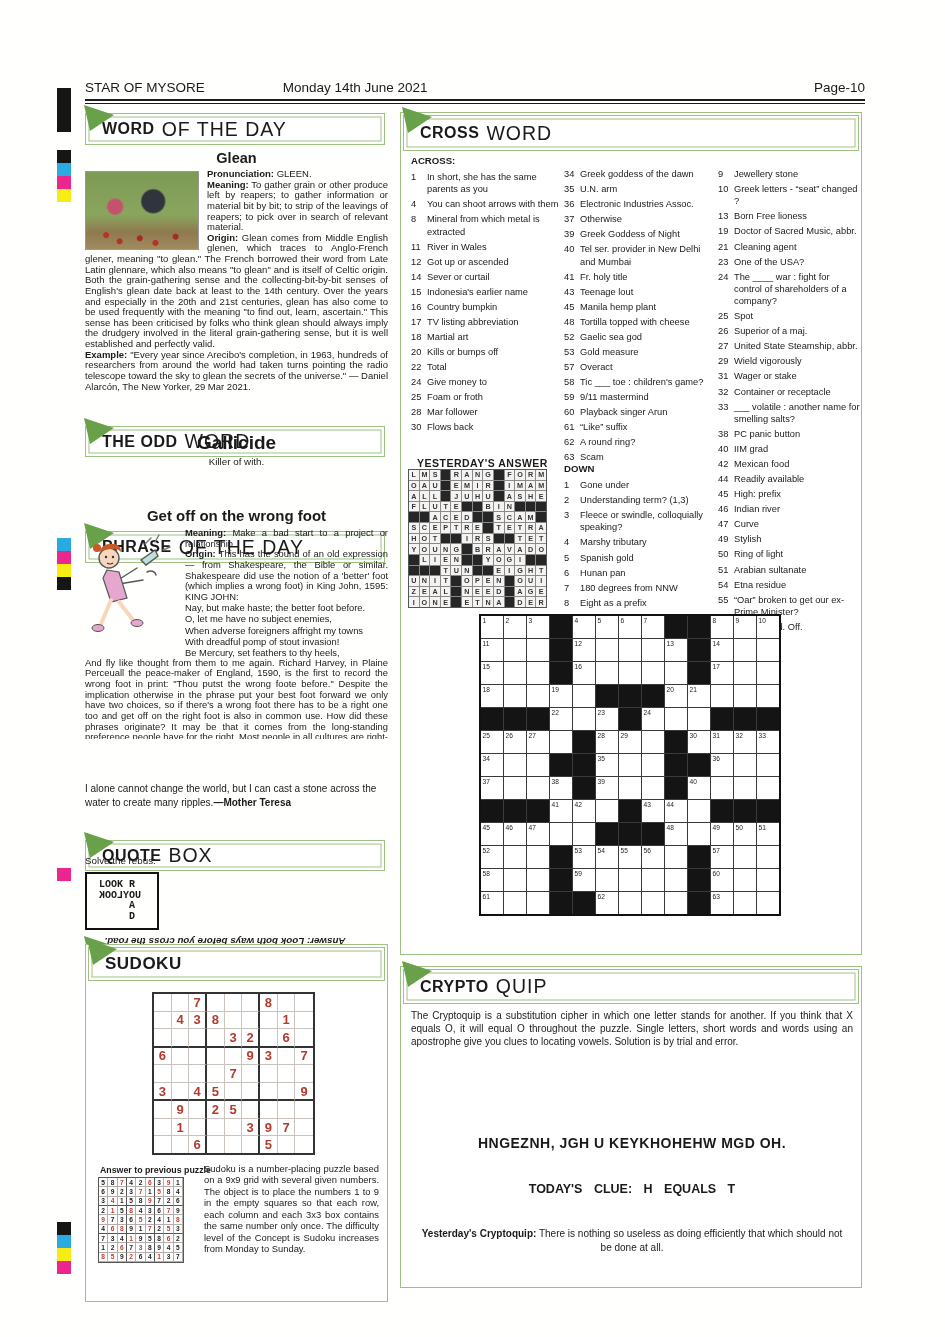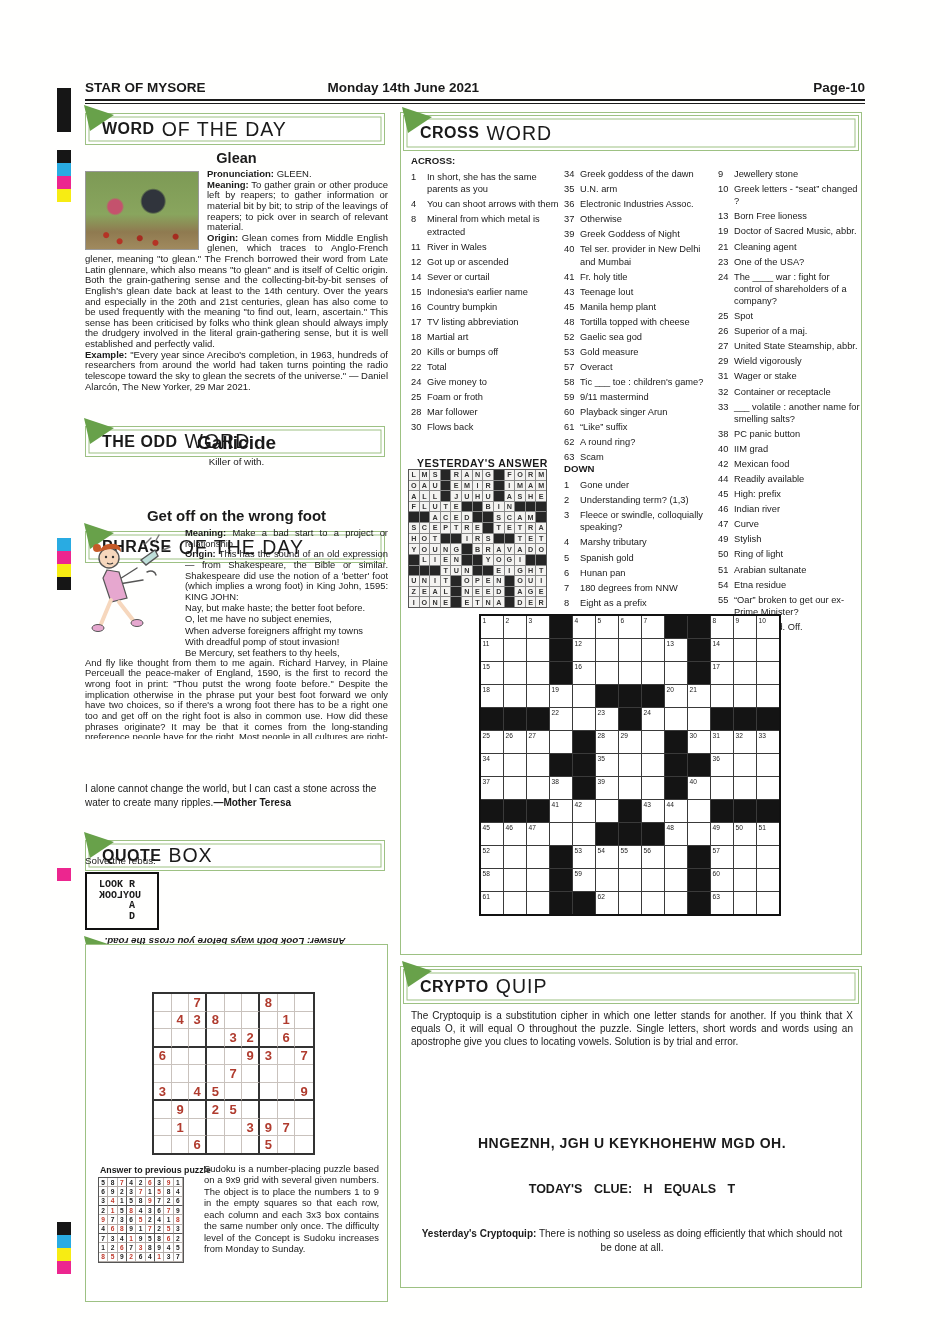--- a/index.html
+++ b/index.html
@@ -1,19 +1,19 @@
 <!DOCTYPE html>
 <html><head>
 <meta charset="utf-8">
 <style>
   html,body{margin:0;padding:0;background:#ffffff;}
   .page{position:relative;width:945px;height:1337px;background:#fffffe;font-family:"Liberation Sans",sans-serif;color:#1a1a1a;overflow:hidden;}
   .abs{position:absolute;box-sizing:border-box;}
   
-  .masthead{left:85px;top:80px;width:780px;display:flex;align-items:baseline;font-weight:bold;font-size:13.5px;gap:44px;}
+  .masthead{left:85px;top:80px;width:780px;display:flex;align-items:baseline;font-weight:normal;font-size:13.5px;}
   .masthead .date{margin-left:78px;}
   .masthead .pageno{margin-left:auto;}
   .head-rule{left:85px;top:99px;width:780px;height:5px;border-top:2.5px solid #1c1c1c;border-bottom:1px solid #1c1c1c;}
   
   .mark{position:absolute;left:57px;width:14px;}
   .mark div{height:13px;}
   
   .hdr{position:relative;background:#fff;border:1px solid #9dc183;box-shadow:inset 0 0 0 2.5px #fff,inset 0 0 0 3.5px #9dc183;display:flex;align-items:center;padding:0 10px 0 16px;}
   .hdr .flag{position:absolute;left:-2px;top:-9px;width:30px;height:26px;background:#68a14a;clip-path:polygon(0 0,100% 38%,20% 100%);}
   .hdr .hb{font-weight:900;font-size:16px;letter-spacing:.5px;}
@@ -218,20 +218,24 @@
         <div>R</div>
         <div>YOU</div>
         <div>A</div>
         <div>D</div>
       </div>
     </div>
     <div class="riddle-answer" style="width:280px;">Answer: Look both ways before you cross the road.</div>
   </div>
 
   <div class="abs green-box" style="left:85px;top:944px;width:303px;height:358px;">
+    <div class="hdr" style="margin:2px;height:32px;">
+      <span class="flag"></span>
+      <span class="hb" style="font-size:17px;">SUDOKU</span>
+    </div>
     <div class="abs sgrid" id="sgrid" style="left:66px;top:47px;width:163px;height:163px;">
         <div class="sc"></div>
         <div class="sc"></div>
         <div class="sc br">7</div>
         <div class="sc"></div>
         <div class="sc"></div>
         <div class="sc br"></div>
         <div class="sc">8</div>
         <div class="sc"></div>
         <div class="sc"></div>

